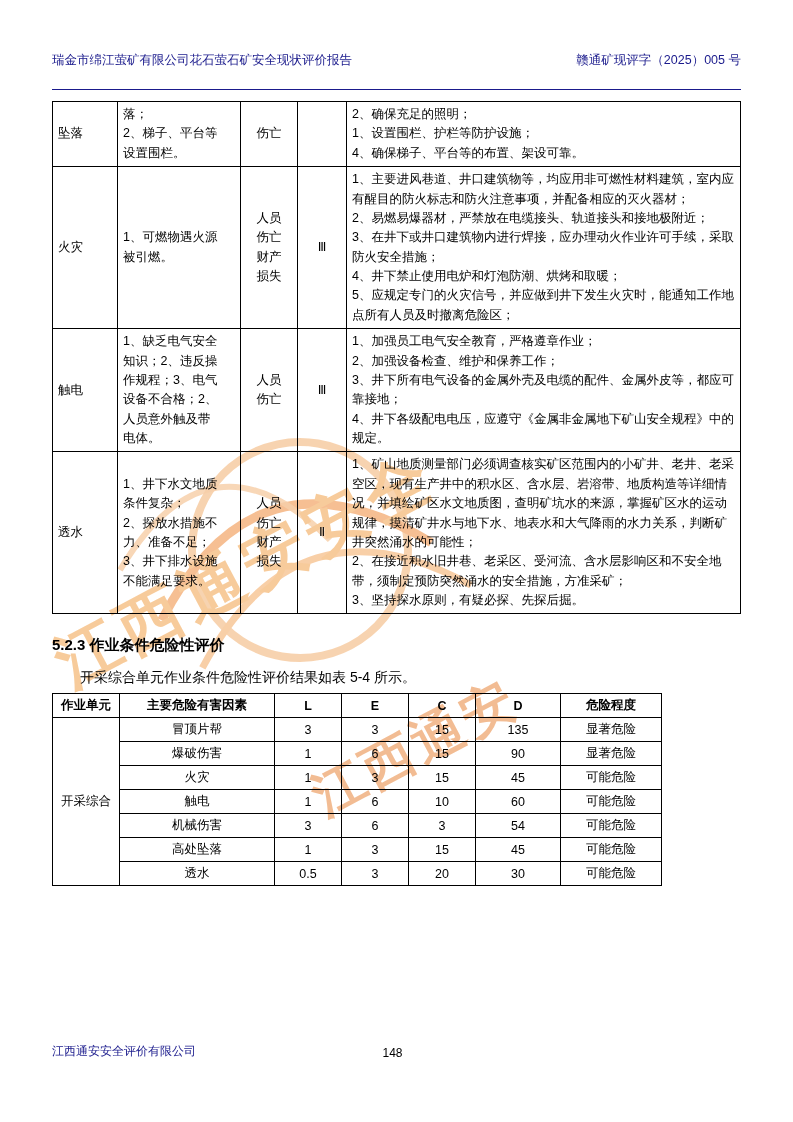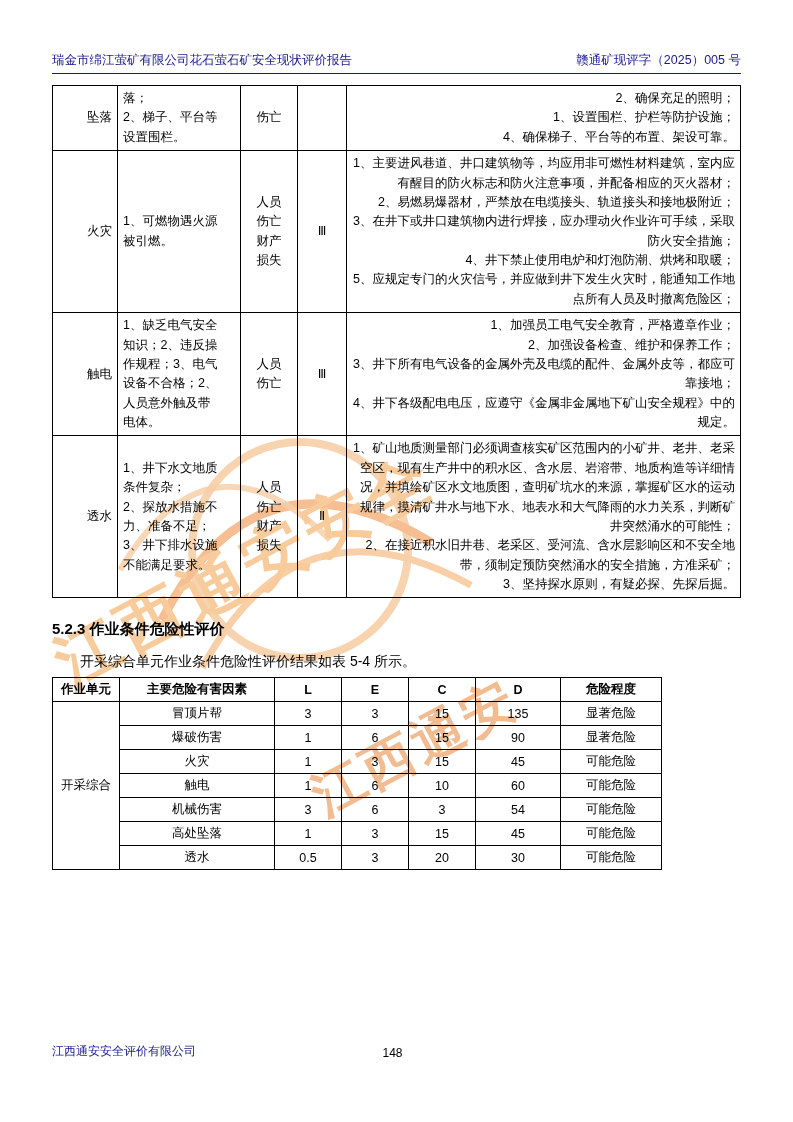--- a/index.html
+++ b/index.html
@@ -67,21 +67,21 @@
     position: relative;
     z-index: 20;
     margin: 0 52px;
     padding-top: 52px;
     display: flex;
     justify-content: space-between;
     align-items: flex-end;
     font-size: 12.5px;
     font-family: "Liberation Sans", sans-serif;
     color: #1a1a8c;
-    padding-bottom: 4px;
+    padding-bottom: 20px;
     border-bottom: 1px solid #1a1a8c;
   }
   .header .hl { white-space: nowrap; }
   .header .hr { white-space: nowrap; }
 
   
   .content {
     position: relative;
     z-index: 20;
     margin: 0 52px;
@@ -94,25 +94,25 @@
     table-layout: fixed;
   }
   table.risk td {
     border: 1px solid #000;
     vertical-align: middle;
     font-size: 12.5px;
     line-height: 1.55;
     padding: 3px 5px;
     font-family: "Liberation Sans", sans-serif;
   }
-  td.c-cat { width: 54px; text-align: right; }
+  td.c-cat { width: 54px; text-align: left; }
   td.c-cause { width: 112px; text-align: left; }
   td.c-conseq { width: 46px; text-align: center; }
   td.c-level { width: 38px; text-align: center; }
-  td.c-measure { text-align: right; }
+  td.c-measure { text-align: left; }
 
   .cell-lines div { white-space: normal; }
 
   
   .sec-head {
     position: relative;
     z-index: 20;
     margin: 22px 52px 0 52px;
     font-size: 15px;
     font-weight: bold;

